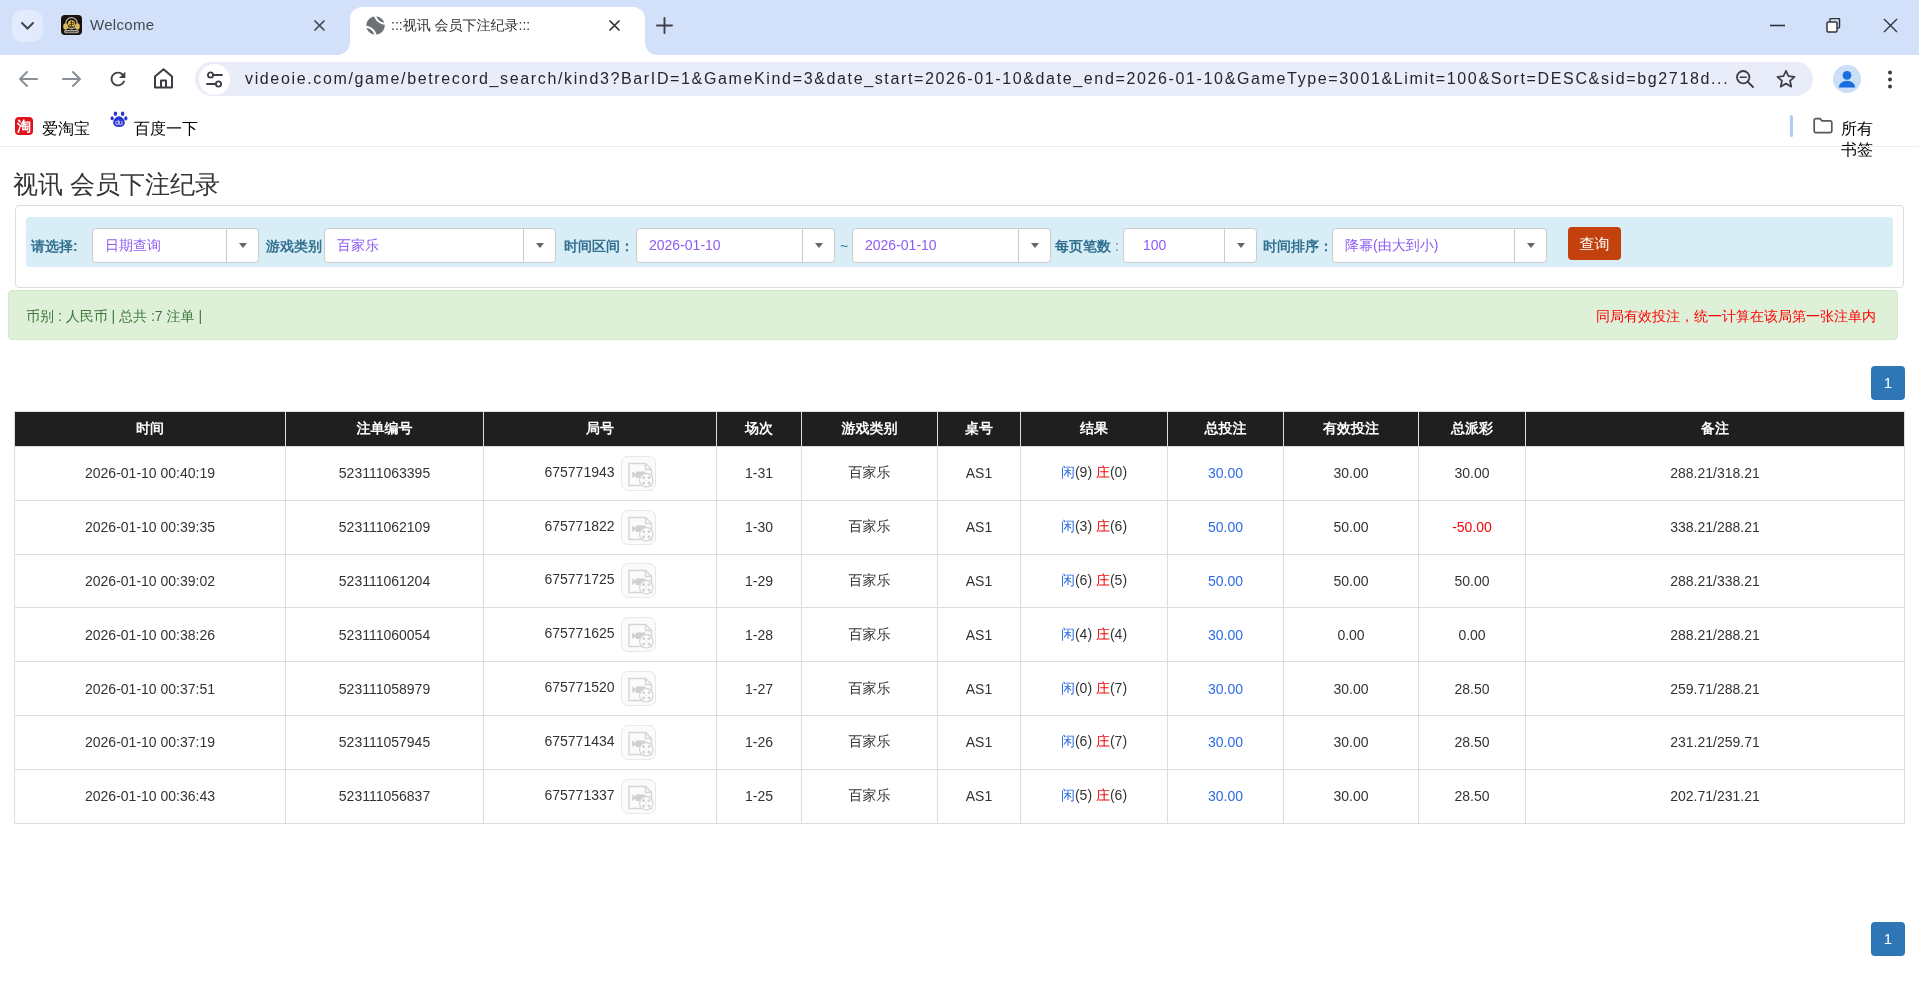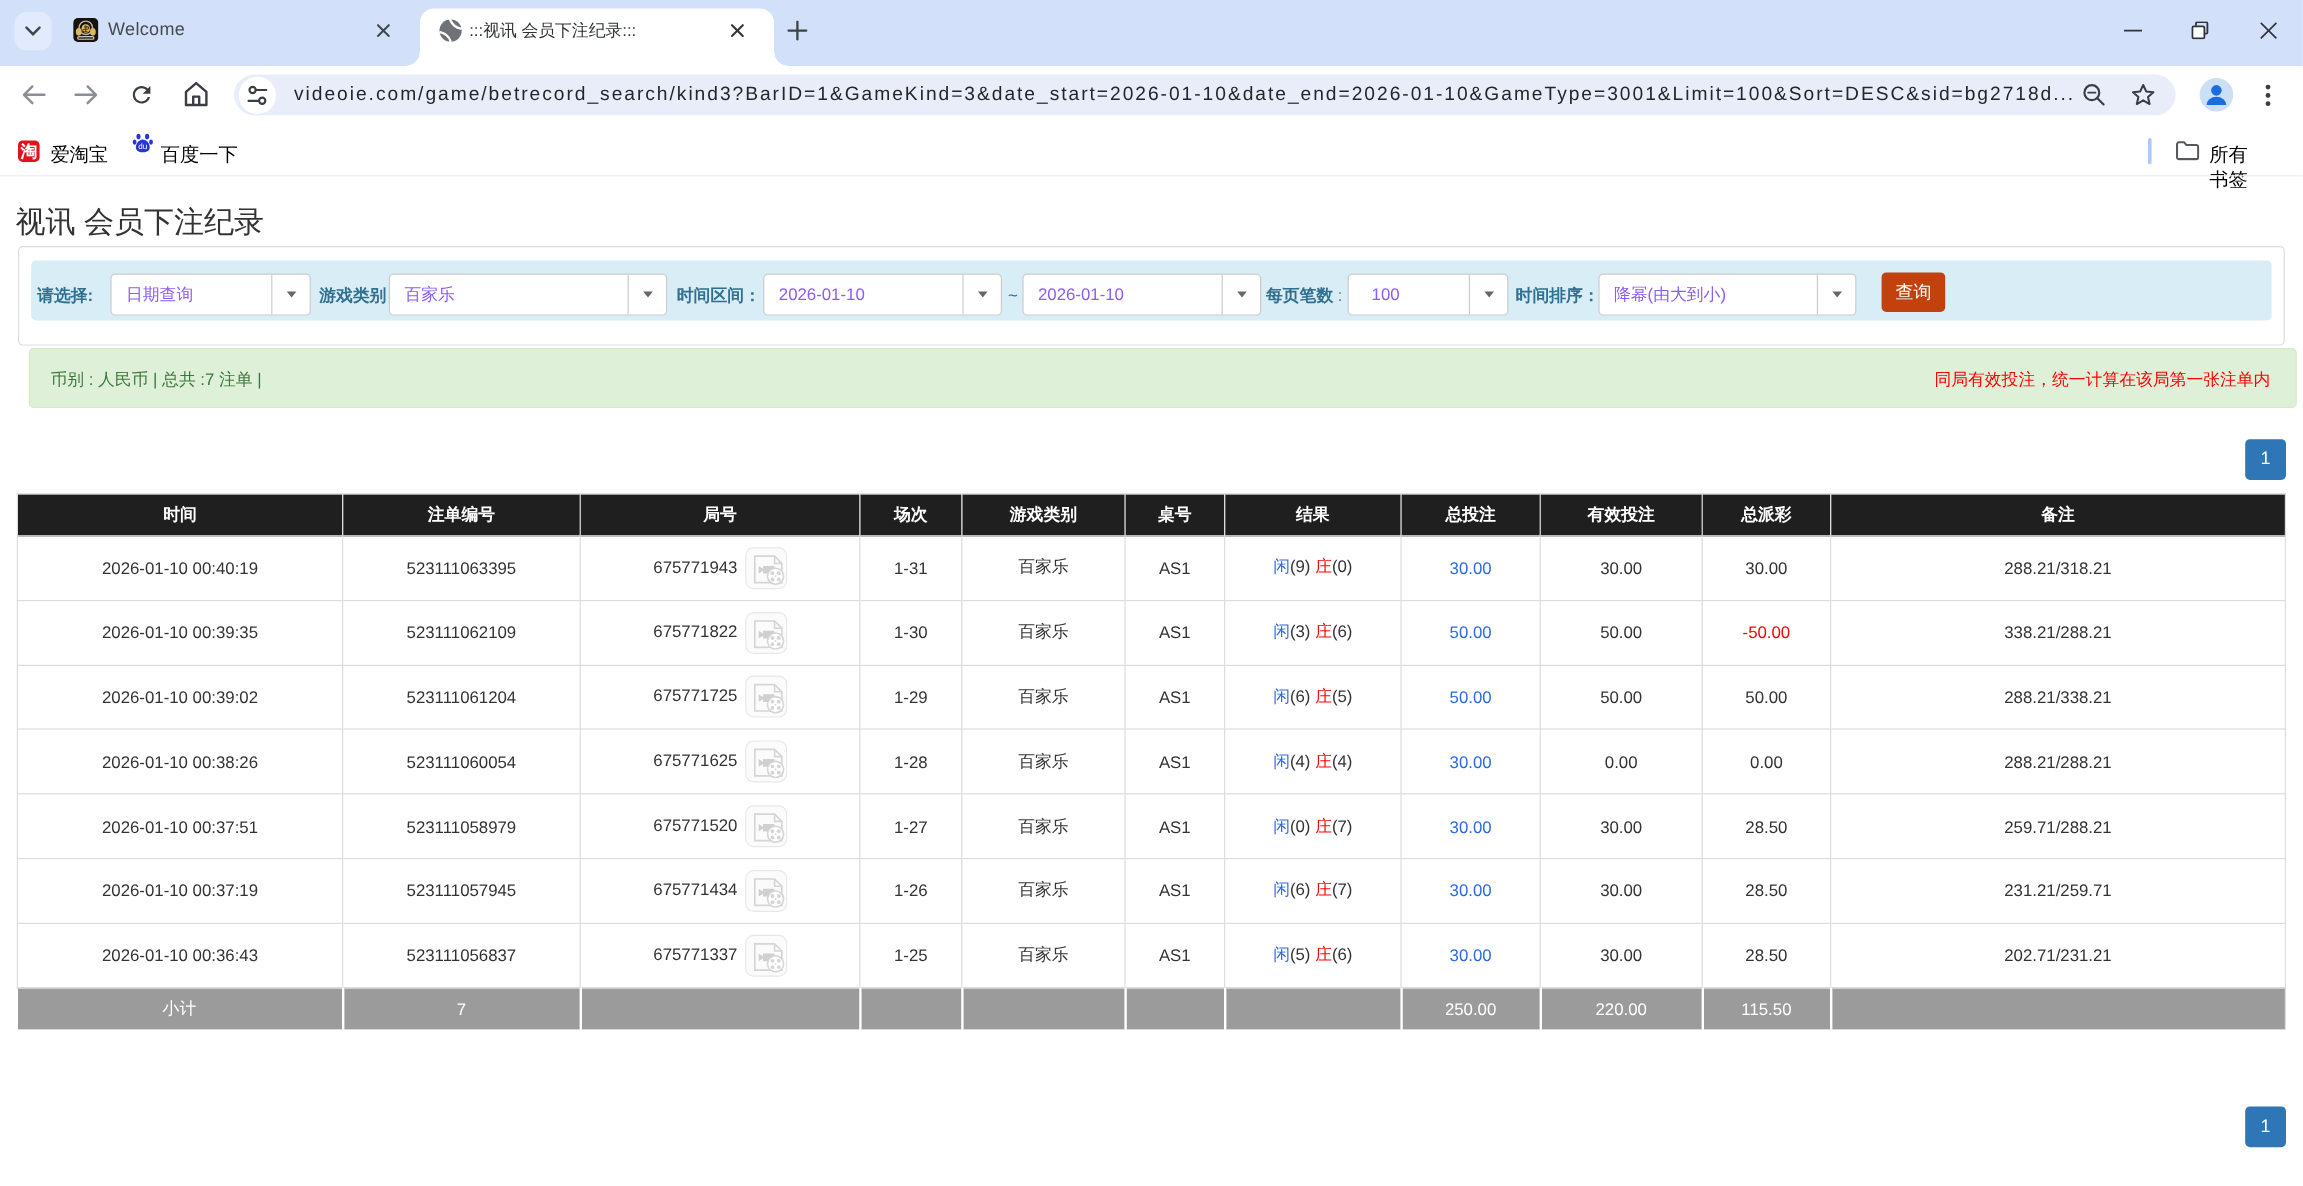--- a/index.html
+++ b/index.html
@@ -36,21 +36,21 @@
 #filterbox { position:absolute; left:15px; top:205px; width:1889px; height:83px; border:1px solid #ddd; border-radius:4px; background:#fff; }
 #bluebar { position:absolute; left:26px; top:217px; width:1867px; height:50px; background:#d9edf7; border-radius:4px; }
 .flabel { position:absolute; top:238px; font-size:14px; font-weight:bold; color:#31708f; }
 .sel { position:absolute; top:228px; height:35px; background:#fff; border:1px solid #ccc; border-radius:4px;
   font-size:14px; color:#8b5cf6; line-height:33px; padding-left:12px; }
 .sel .arr { position:absolute; right:0; top:0; width:32px; height:33px; border-left:1px solid #ccc; }
 .sel .arr:after { content:""; position:absolute; left:11.5px; top:14px; width:0; height:0;
   border-left:4.5px solid transparent; border-right:4.5px solid transparent; border-top:5px solid #666; }
 #qbtn { position:absolute; left:1550px; top:226.5px; width:53px; height:33.5px; background:#c2410c; border-radius:4px;
   color:#fff; font-size:15px; text-align:center; line-height:34px;margin-left:18px; }
-#greenbar { position:absolute; left:24px; top:290px; width:1890px; height:50px; background:#dff0d8;
+#greenbar { position:absolute; left:8px; top:290px; width:1890px; height:50px; background:#dff0d8;
   border:1px solid #d6e9c6; border-radius:4px; font-size:14px; color:#3c763d; }
 #greenbar .left { position:absolute; left:17px; top:17px; }
 #greenbar .right { position:absolute; right:21px; top:17px; color:#f00; }
 .pag { position:absolute; left:1871px; width:34px; height:34px; background:#2e76b5; border-radius:4px;
   color:#fff; font-size:15px; text-align:center; line-height:34px; }
 
 
 #bettable { position:absolute; left:14px; top:411px; border-collapse:collapse; table-layout:fixed; width:1890px; }
 #bettable th { background:#1f1f1f; color:#fff; font-weight:bold; font-size:14px; height:35px;
   border:1px solid #ddd; border-left:1px solid #fff; text-align:center; }
@@ -335,32 +335,19 @@
               </svg></span></td>
           <td>1-25</td>
           <td>百家乐</td>
           <td>AS1</td>
           <td><span class="bl">闲</span>(5) <span class="rd">庄</span>(6)</td>
           <td class="bl">30.00</td>
           <td>30.00</td>
           <td>28.50</td>
           <td>202.71/231.21</td>
         </tr>
-    <tr class="gray">
-          <td>小计</td>
-          <td>7</td>
-          <td></td>
-          <td></td>
-          <td></td>
-          <td></td>
-          <td></td>
-          <td>250.00</td>
-          <td>220.00</td>
-          <td>115.50</td>
-          <td></td>
-        </tr>
     <tr class="gsep">
           <td colspan="11"></td>
         </tr>
   </tbody>
     </table>
   <div class="pag" style="top:922px;">1</div>
 </div>
 
 </body></html>

